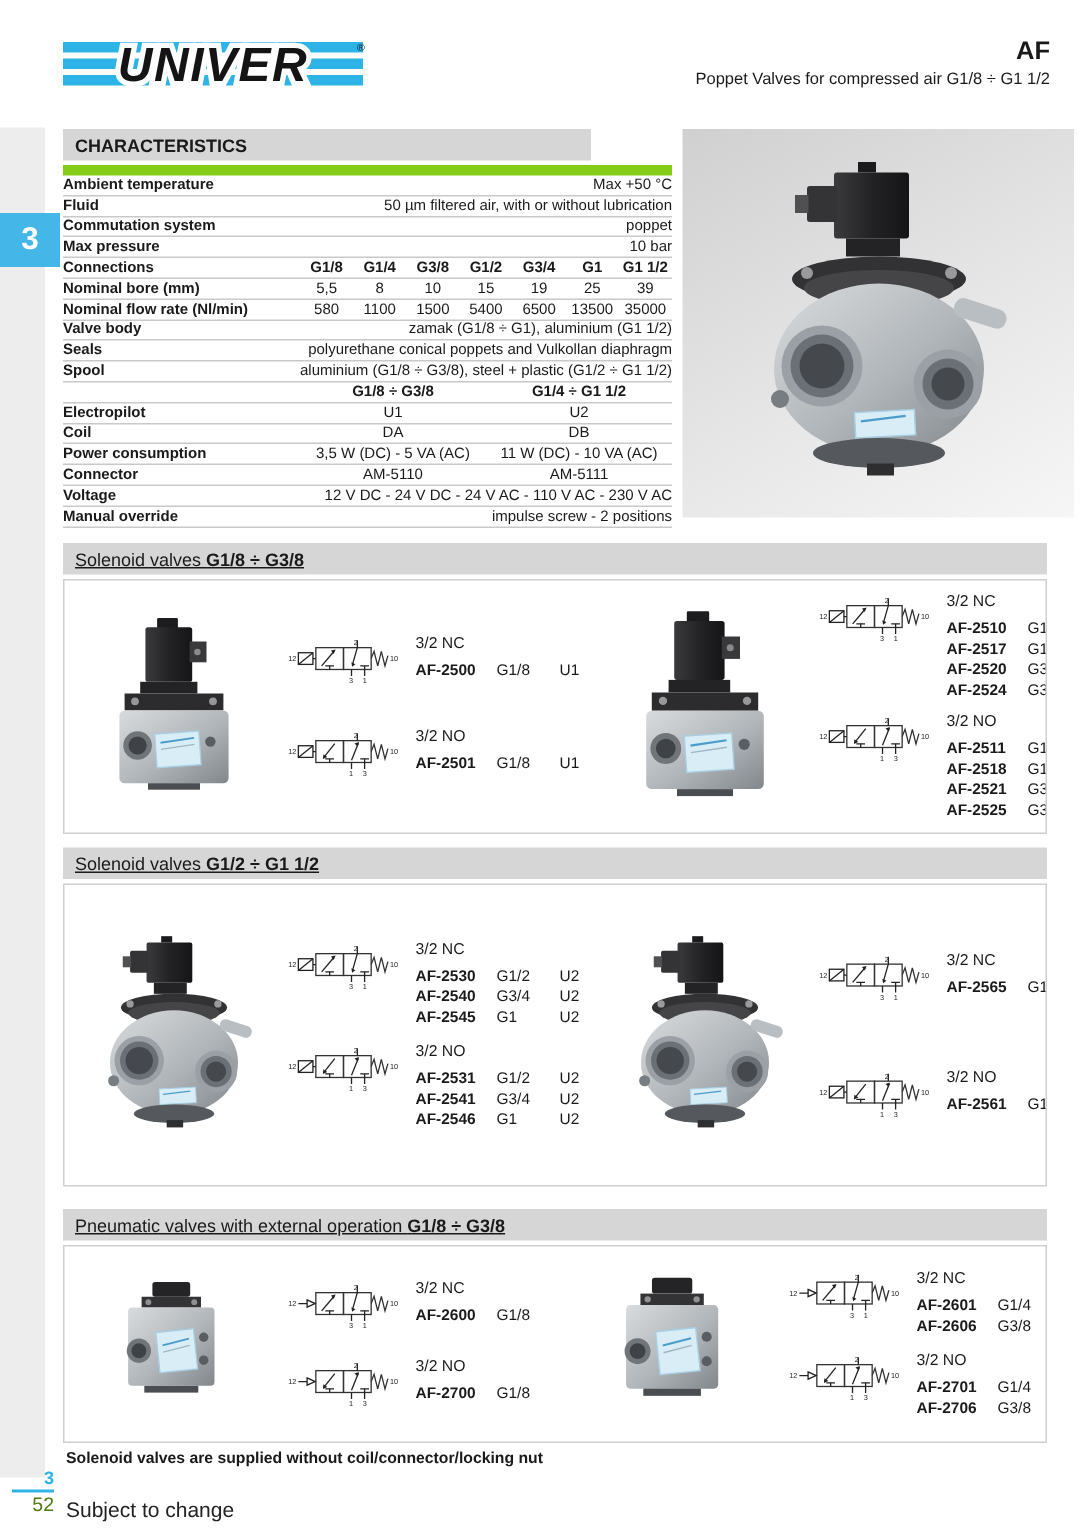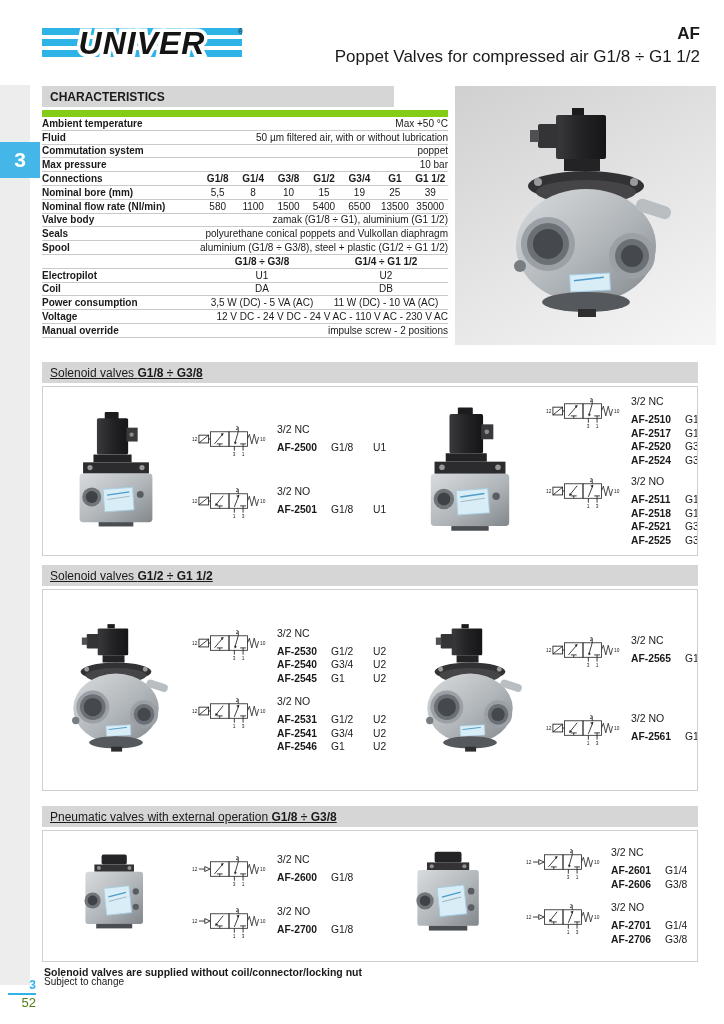--- a/index.html
+++ b/index.html
@@ -6,21 +6,21 @@
   .page{position:relative;width:724px;height:1024px;background:#fff;overflow:hidden;
         font-family:"Liberation Sans",sans-serif;color:#1a1a1a;}
   
   .left-strip{position:absolute;left:0;top:85px;width:30px;height:900px;background:#ededed;}
   .tab3{position:absolute;left:0;top:142px;width:40px;height:36px;background:#44b6e8;color:#fff;
         font-size:21px;font-weight:bold;display:flex;align-items:center;justify-content:center;}
   
   .logo{position:absolute;left:42px;top:20px;width:210px;height:46px;}
   .brand-right{position:absolute;right:24px;top:24px;text-align:right;}
   .series{font-size:17px;font-weight:bold;}
-  .subtitle{font-size:17px;margin-top:3px;}
+  .subtitle{font-size:11px;margin-top:3px;}
   
   .char-bar{position:absolute;left:42px;top:86px;width:352px;height:21px;background:#d6d6d6;
         box-sizing:border-box;padding:4px 8px;font-weight:bold;font-size:12px;}
   .char-table{position:absolute;left:42px;top:110px;width:406px;font-size:10px;border-top:7px solid #84cc16;}
   .crow{display:flex;align-items:center;height:13.8px;box-sizing:border-box;border-bottom:1px solid #c9c9c9;}
   .crow .lbl{flex:0 0 158px;font-weight:bold;white-space:nowrap;}
   .val-r{flex:1;text-align:right;white-space:nowrap;}
   .cell{flex:1;text-align:center;white-space:nowrap;}
   .half{flex:1;text-align:center;white-space:nowrap;}
   .b{font-weight:bold;}
@@ -45,21 +45,21 @@
   .msize{width:42px;}
   .mpilot{width:20px;}
   #sec1-bar{top:362px}#sec1-box{top:386px;height:170px}
   #sec2-bar{top:565px}#sec2-box{top:589px;height:202px}
   #sec3-bar{top:806px}#sec3-box{top:830px;height:132px}
   
   .foot-note{position:absolute;left:44px;top:966px;font-size:10.5px;font-weight:bold;text-align:center;}
   .chap{position:absolute;left:8px;top:978px;width:28px;text-align:right;color:#2eb3e6;
         font-weight:bold;font-size:12px;border-bottom:2px solid #2eb3e6;padding-bottom:1px;}
   .pagenum{position:absolute;left:8px;top:995px;width:28px;text-align:right;font-size:13px;color:#4d7c0f;}
-  .subject{position:absolute;left:44px;top:976px;font-size:10px;color:#222;}
+  .subject{position:absolute;left:44px;top:998px;font-size:14px;color:#222;}
   .symnum{font-size:5px;fill:#222;font-family:"Liberation Sans",sans-serif;}
 </style>
 </head>
 <body>
 
 <svg width="0" height="0" style="position:absolute" aria-hidden="true">
   <defs>
     <linearGradient id="met" x1="0" y1="0" x2="1" y2="1">
       <stop offset="0" stop-color="#d9dcde"></stop>
         <stop offset="0.55" stop-color="#b0b5b9"></stop>
@@ -316,20 +316,25 @@
       <span class="lbl">Coil</span>
       <span class="half">DA</span>
       <span class="half">DB</span>
     </div>
     <div class="crow">
       <span class="lbl">Power consumption</span>
       <span class="half">3,5 W (DC) - 5 VA (AC)</span>
       <span class="half">11 W (DC) - 10 VA (AC)</span>
     </div>
     <div class="crow">
+      <span class="lbl">Connector</span>
+      <span class="half">AM-5110</span>
+      <span class="half">AM-5111</span>
+    </div>
+    <div class="crow">
       <span class="lbl">Voltage</span>
       <span class="val-r">12 V DC - 24 V DC - 24 V AC - 110 V AC - 230 V AC</span>
     </div>
     <div class="crow">
       <span class="lbl">Manual override</span>
       <span class="val-r">impulse screw - 2 positions</span>
     </div>
   </div>
 
   <div class="photo-box">

